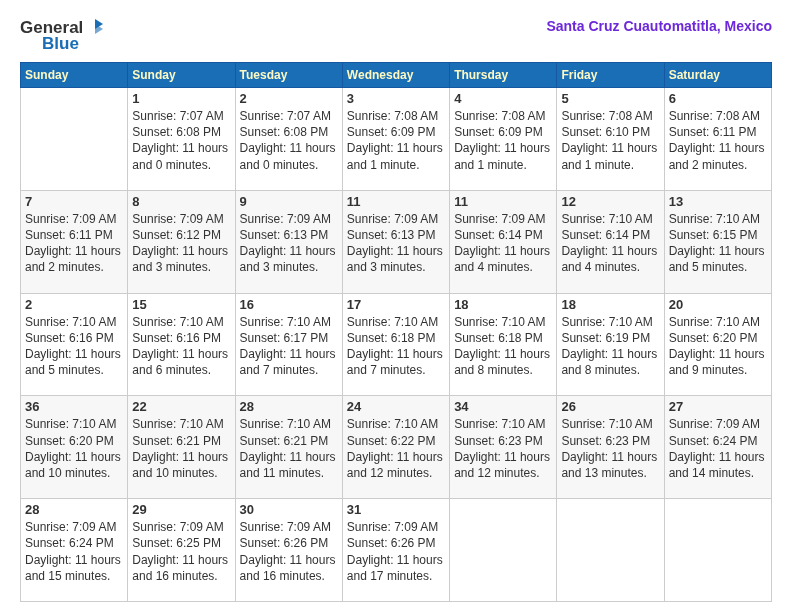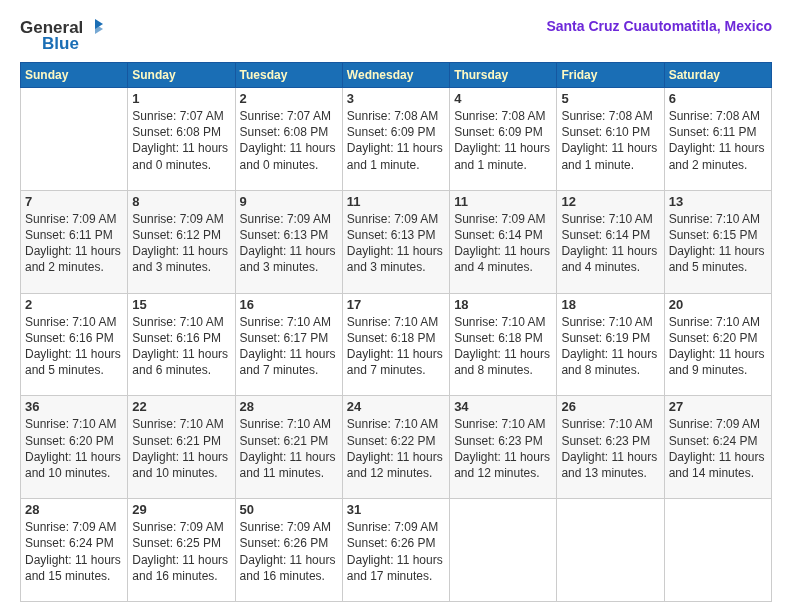--- a/index.html
+++ b/index.html
@@ -325,21 +325,21 @@
 and 15 minutes.</div>
           </td>
           <td>
             <span class="day-num">29</span>
             <div class="cell-info" style="white-space: pre-line;">Sunrise: 7:09 AM
 Sunset: 6:25 PM
 Daylight: 11 hours
 and 16 minutes.</div>
           </td>
           <td>
-            <span class="day-num">50</span>
+            <span class="day-num">30</span>
             <div class="cell-info" style="white-space: pre-line;">Sunrise: 7:09 AM
 Sunset: 6:26 PM
 Daylight: 11 hours
 and 16 minutes.</div>
           </td>
           <td>
             <span class="day-num">31</span>
             <div class="cell-info" style="white-space: pre-line;">Sunrise: 7:09 AM
 Sunset: 6:26 PM
 Daylight: 11 hours

